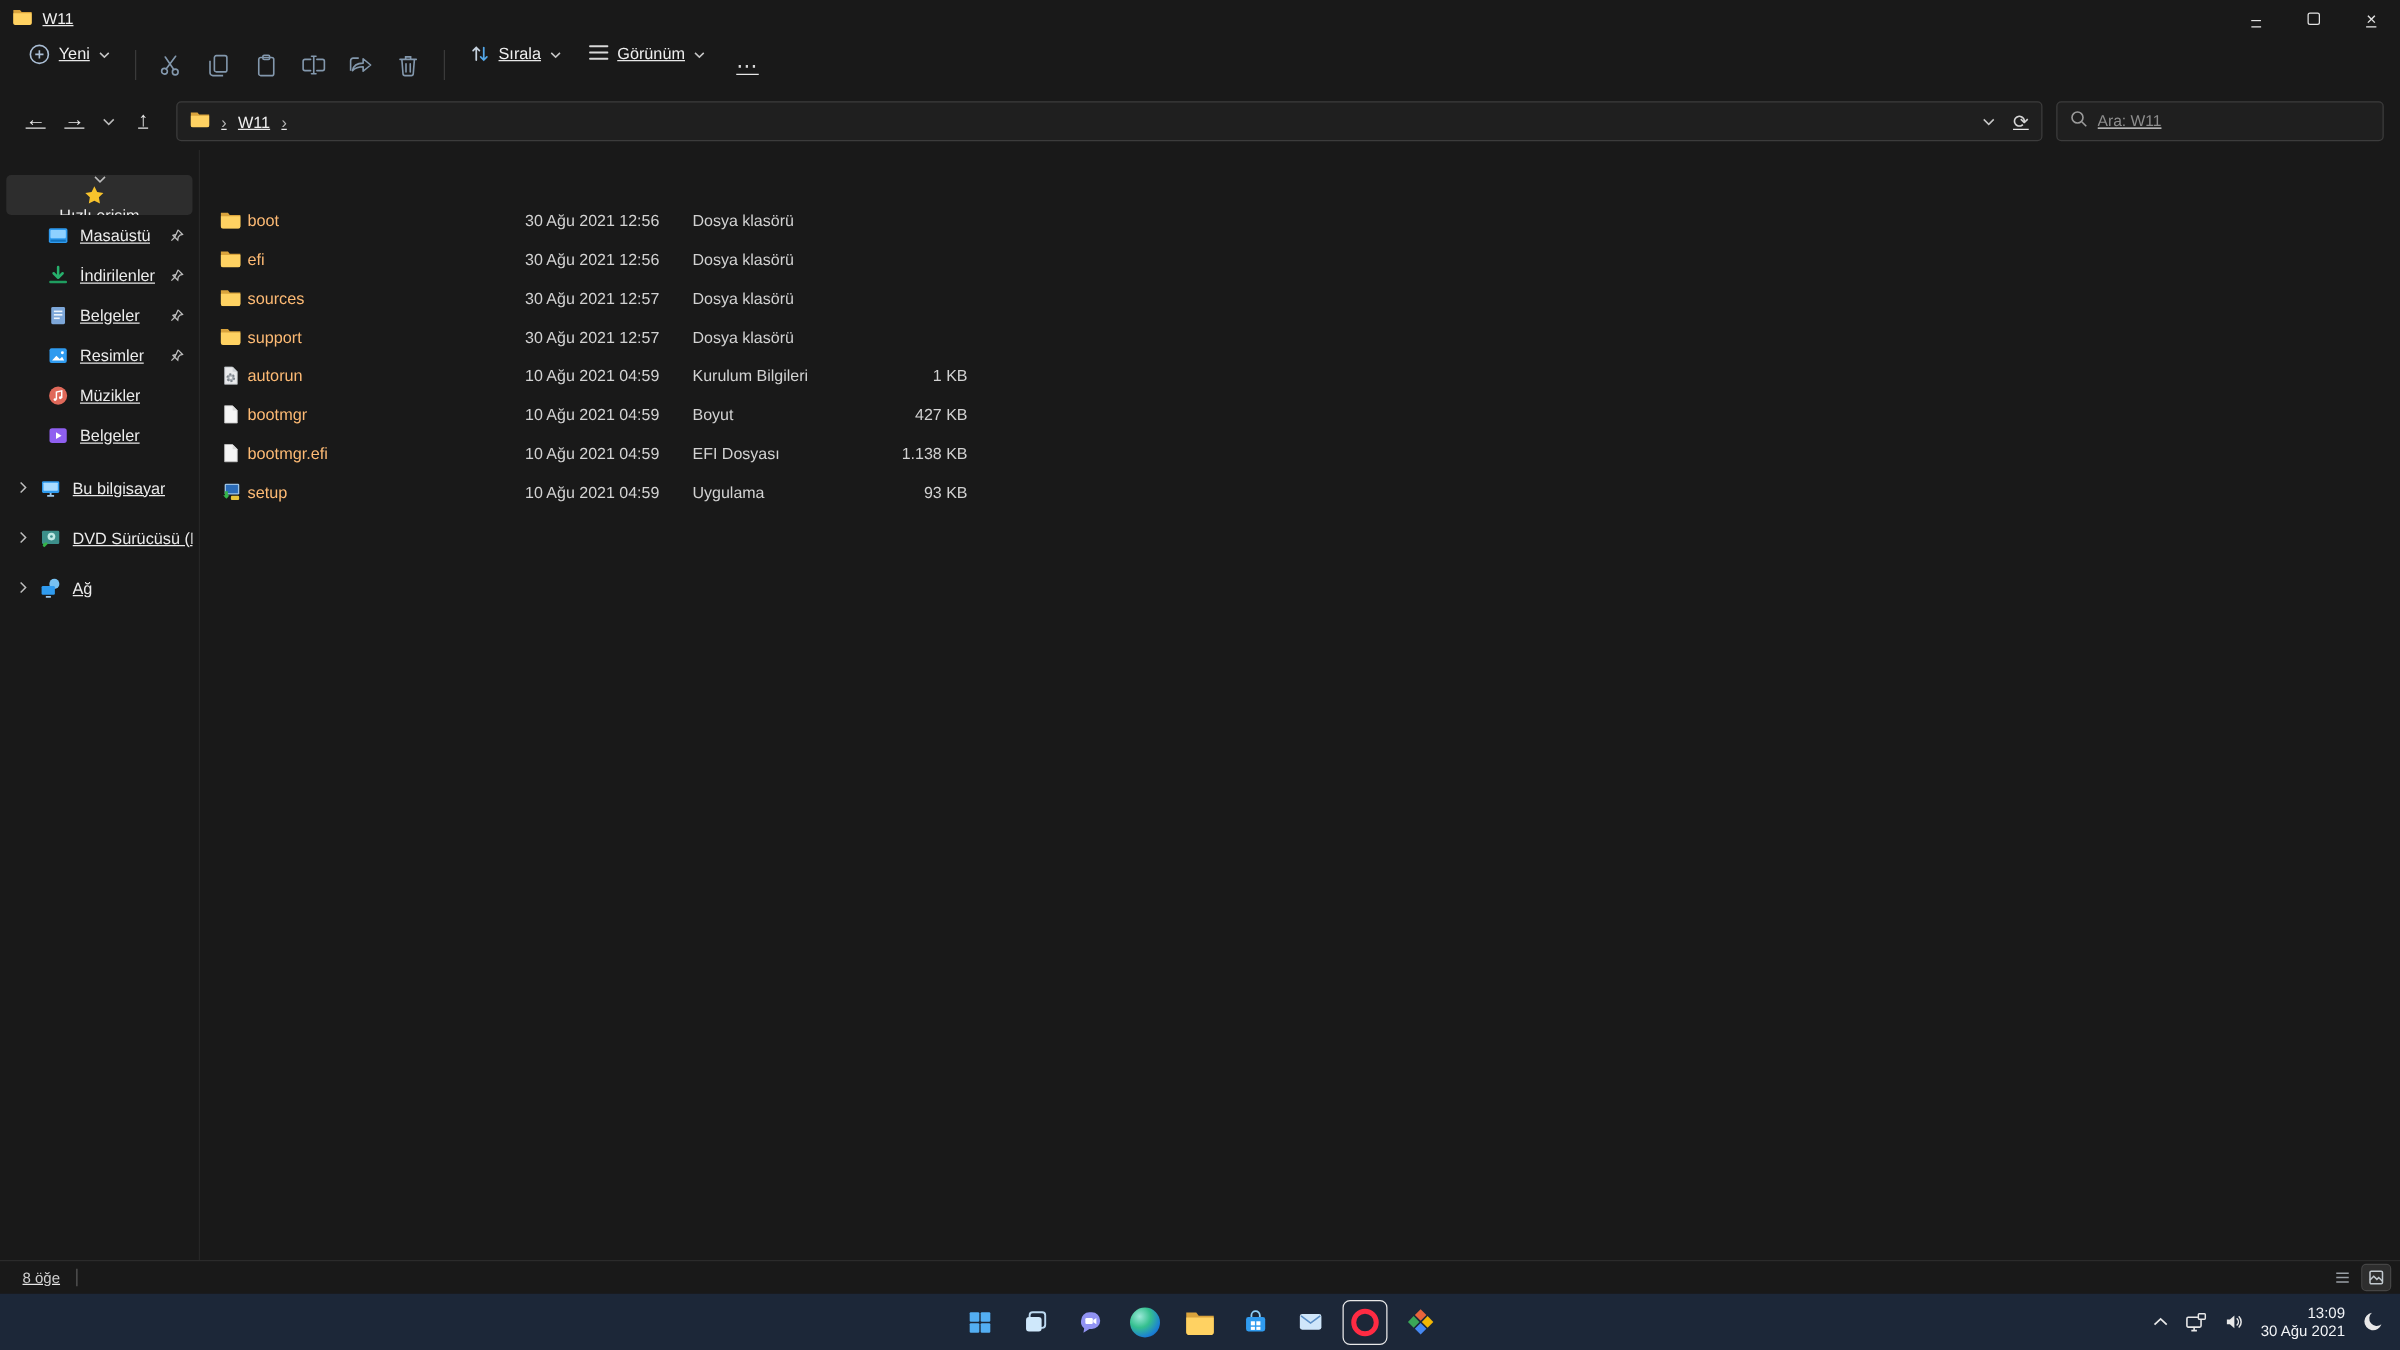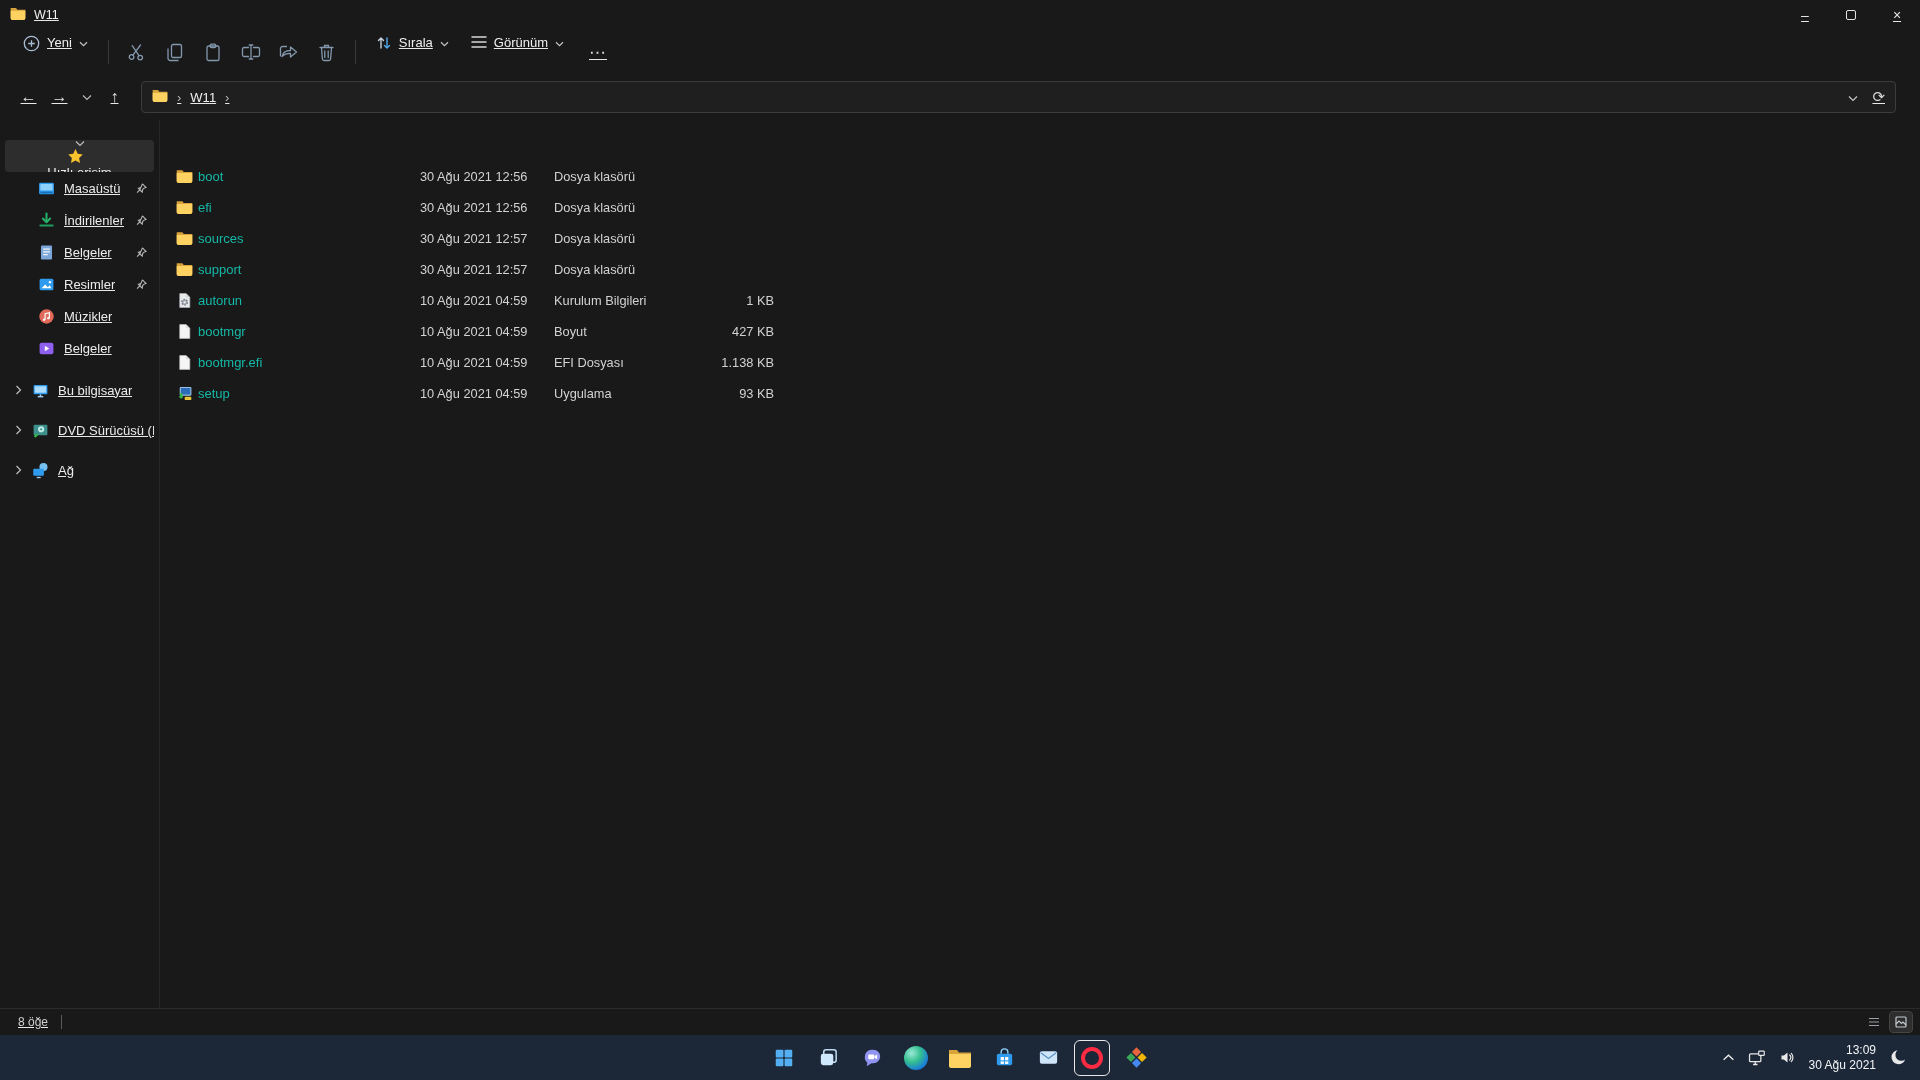--- a/index.html
+++ b/index.html
@@ -61,21 +61,21 @@
   .side-gap-sm { height:8px; }
 
   .content { flex:1; position:relative; font-size:13px; }
   .list-header { position:absolute; top:16px; left:0; right:0; height:26px; color:#c6c6c6; font-size:12.8px; }
   .hcell { position:absolute; top:4px; }
   .hsep { position:absolute; top:2px; width:1px; height:21px; background:#3a3a3a; }
   .sort-caret { position:absolute; left:133px; top:-9px; width:14px; height:8px; }
 
   .file-row { position:absolute; left:2px; right:12px; height:31px; border-radius:4px; }
   .file-row .f-icon { position:absolute; left:14px; top:7px; width:17px; height:17px; }
-  .file-row .f-name { position:absolute; left:36px; top:8px; color:#14b8a6; }
+  .file-row .f-name { position:absolute; left:36px; top:8px; color:#fdba74; }
   .file-row .f-date { position:absolute; left:258px; top:8px; color:#d2d2d2; font-size:12.8px; }
   .file-row .f-type { position:absolute; left:392px; top:8px; color:#d2d2d2; font-size:12.8px; }
   .file-row .f-size { position:absolute; left:500px; top:8px; width:112px; text-align:right;
                       color:#d2d2d2; font-size:12.8px; }
 
   
   .statusbar { height:27px; flex:0 0 auto; border-top:1px solid #2b2b2b; display:flex;
                align-items:center; padding:0 8px 0 18px; font-size:12px; color:#cfcfcf; }
   .status-sep { width:1px; height:14px; background:#5a5a5a; margin-left:13px; }
   .view-toggles { margin-left:auto; display:flex; gap:5px; }
@@ -241,20 +241,29 @@
       <div class="crumb-right">
         <span>
           <svg width="10" height="7" viewBox="0 0 10 7" fill="none" stroke="#c5c5c5" stroke-width="1.2">
               <path d="M1 1.5l4 4 4-4"></path>
             </svg>
         </span>
         <span class="refresh-glyph">⟳</span>
       </div>
     </div>
 
+    <div class="search-box">
+      <span>
+        <svg width="14" height="14" viewBox="0 0 14 14" fill="none" stroke="#9a9a9a" stroke-width="1.3">
+            <circle cx="6" cy="6" r="4.4"></circle>
+            <path d="M9.4 9.4L13 13"></path>
+          </svg>
+      </span>
+      <input type="text" placeholder="Ara: W11" style="">
+    </div>
   </div>
 
   <div class="main">
 
     <div class="sidebar">
 
       <div class="side-item selected">
         <span class="chev-cell">
           <svg width="10" height="7" viewBox="0 0 10 7" fill="none" stroke="#bdbdbd" stroke-width="1.2">
               <path d="M1 1.5l4 4 4-4"></path>

